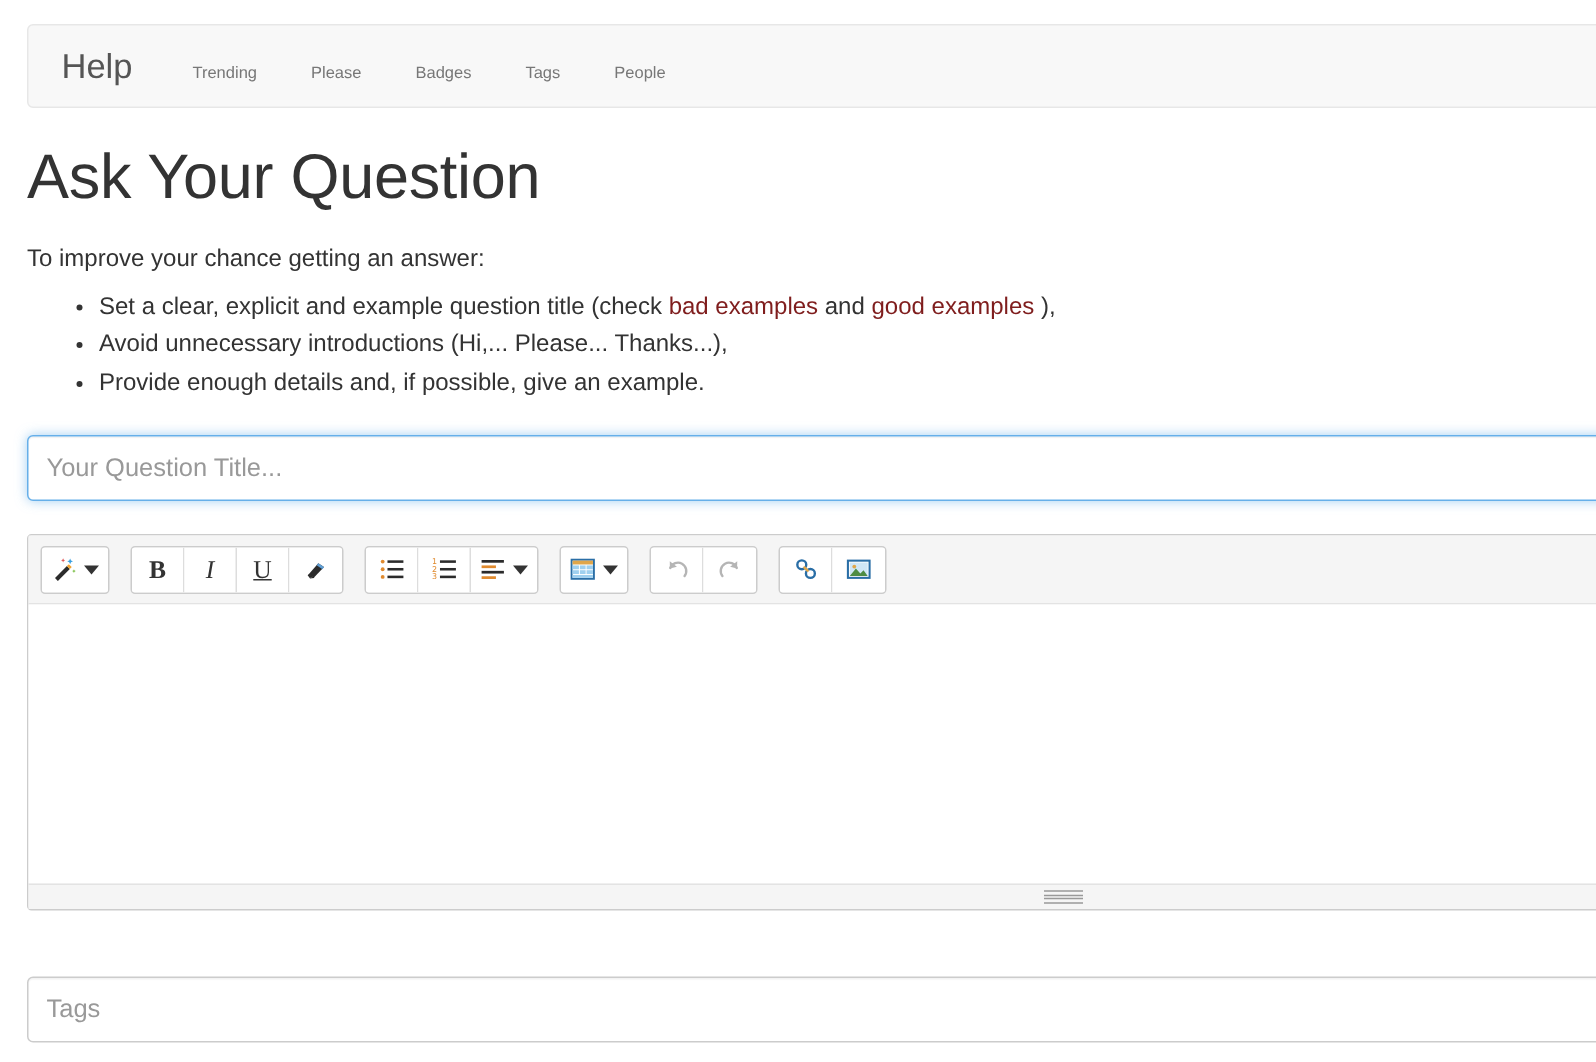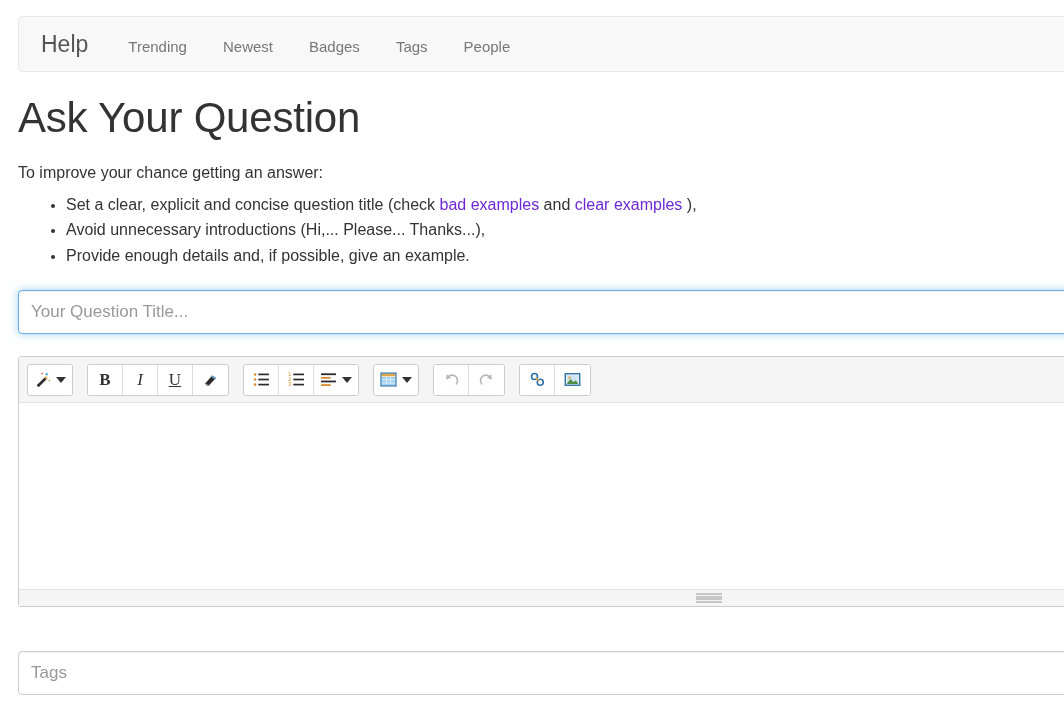--- a/index.html
+++ b/index.html
@@ -43,21 +43,21 @@
   }
   .navbar-brand {
     font-size: 23px;
     line-height: 1;
     color: #555555;
     padding: 0 22px 0 22px;
     text-decoration: none;
     white-space: nowrap;
   }
   .nav-link {
-    font-size: 15px;
+    font-size: 11px;
     line-height: 1;
     color: #777777;
     text-decoration: none;
     padding: 0 18px;
     white-space: nowrap;
   }
 
   
   .container {
     margin: 0;
@@ -88,21 +88,21 @@
     list-style-type: disc;
   }
   ul.tips li {
     font-size: 16px;
     color: #333333;
     line-height: 1.58;
     margin: 0;
   }
   ul.tips li::marker { font-size: 13px; }
   a.inline-link {
-    color: #6d28d9;
+    color: #7f1d1d;
     text-decoration: none;
     text-align: center;
   }
 
   
   .title-input-wrap {
     margin-top: 22px;
   }
   input.title-input {
     display: block;
@@ -230,36 +230,36 @@
 </style>
 </head>
 <body>
 
 <div class="page">
 
   <div class="navbar">
     <div class="nav-left">
       <a class="navbar-brand" href="#">Help</a>
       <a class="nav-link" href="#">Trending</a>
-      <a class="nav-link" href="#">Newest</a>
+      <a class="nav-link" href="#">Please</a>
       <a class="nav-link" href="#">Badges</a>
       <a class="nav-link" href="#">Tags</a>
       <a class="nav-link" href="#">People</a>
     </div>
 
   </div>
 
   <div class="container">
 
     <h1 class="page-title">Ask Your Question</h1>
 
     <p class="intro">To improve your chance getting an answer:</p>
 
     <ul class="tips">
-      <li><span>Set a clear, explicit and concise question title (check </span><a class="inline-link" href="#">bad examples</a><span> and </span><a class="inline-link" href="#">clear examples</a><span> ),</span></li>
+      <li><span>Set a clear, explicit and example question title (check </span><a class="inline-link" href="#">bad examples</a><span> and </span><a class="inline-link" href="#">good examples</a><span> ),</span></li>
       <li>Avoid unnecessary introductions (Hi,... Please... Thanks...),</li>
       <li>Provide enough details and, if possible, give an example.</li>
     </ul>
 
     <div class="title-input-wrap">
       <input class="title-input" type="text" placeholder="Your Question Title..." value="" style="">
     </div>
 
     <div class="editor">
 

